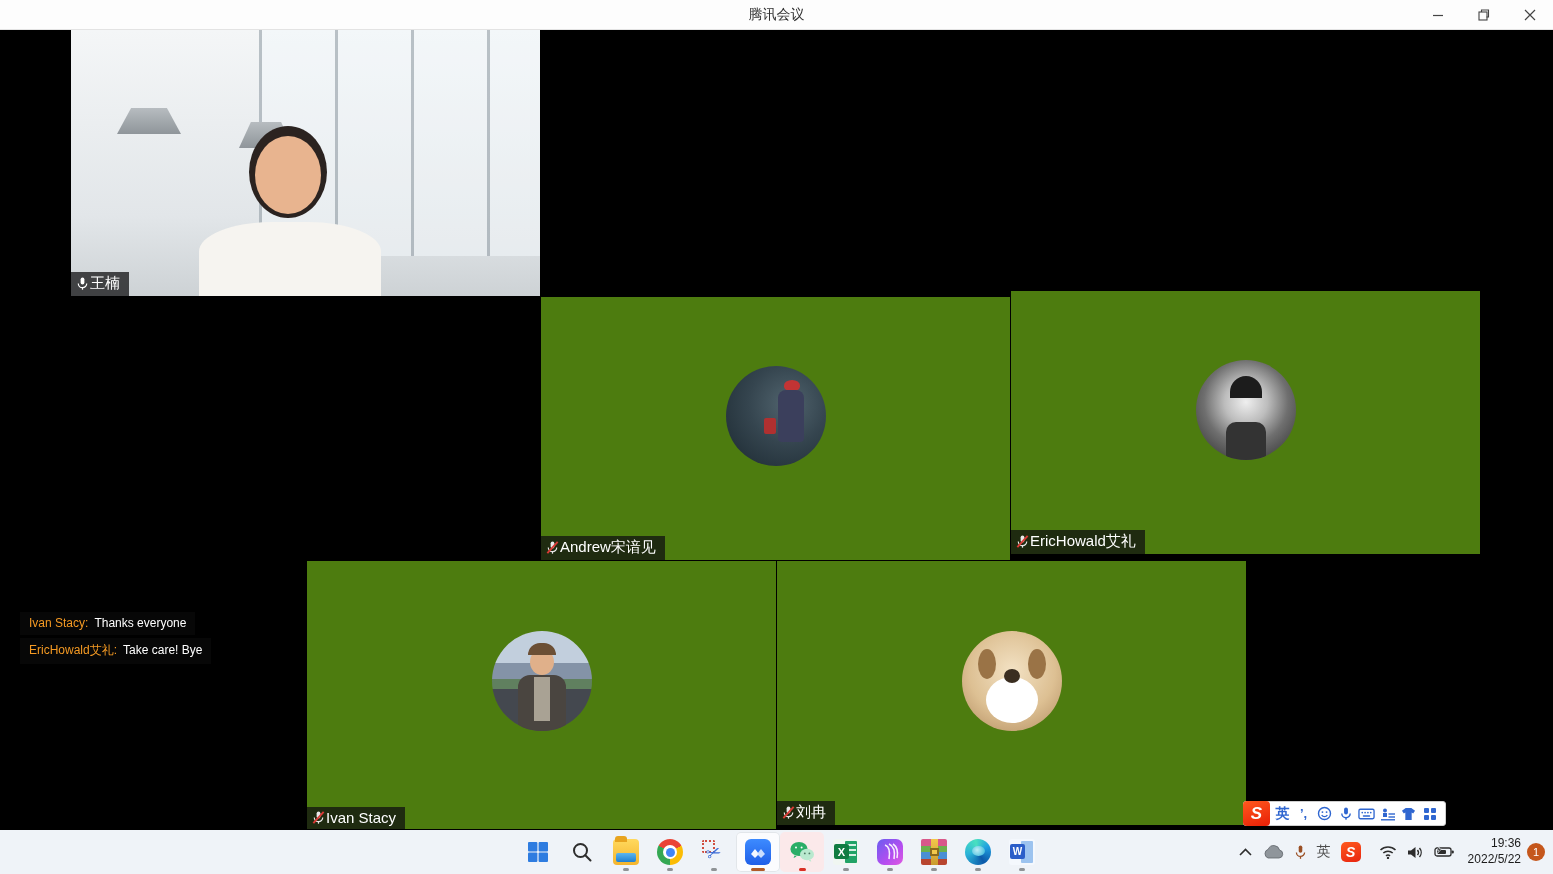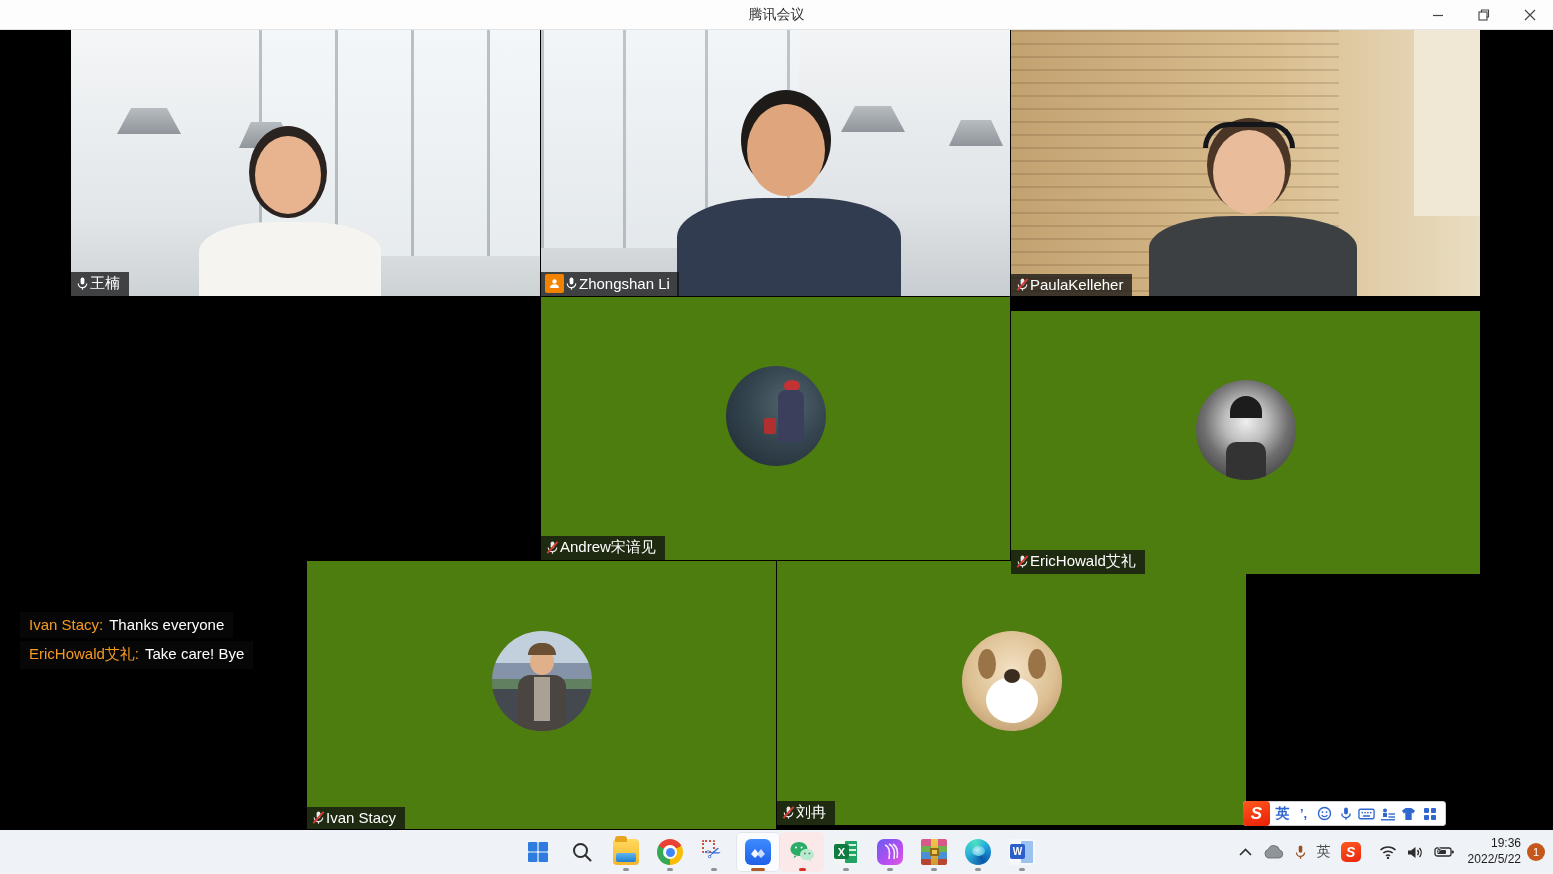--- a/index.html
+++ b/index.html
@@ -41,21 +41,21 @@
   .speak-banner { position:absolute; left:1272px; top:142px; width:245px; height:37px; background:#26292e;
                   border-radius:4px; display:flex; align-items:center; padding:0 12px; gap:10px; z-index:9; }
   .speak-divider { width:1px; height:18px; background:#4a4f55; }
   .speak-text { color:#e8e8e8; font-size:13px; }
   .speak-mark { position:absolute; right:16px; top:7px; width:60px; height:24px; opacity:.55; }
   .diam { position:absolute; width:17px; height:17px; transform:rotate(45deg); border-radius:3px; }
 
   
   .chat { position:absolute; left:20px; top:582px; z-index:9; }
   .chat-line { display:table; background:rgba(10,10,10,.72); padding:4px 9px 5px 9px; margin-bottom:3px;
-               font-size:15px; color:#fff; white-space:nowrap; }
+               font-size:12px; color:#fff; white-space:nowrap; }
   .chat-sender { color:#f59a23; margin-right:6px; }
 
   
   .ime-bar { position:absolute; left:1243px; top:771px; width:203px; height:25px; background:#fff;
              border:1px solid #cfcfcf; border-radius:3px; display:flex; align-items:center; z-index:10; }
   .ime-logo { width:27px; height:25px; margin:-1px 2px -1px -1px; border-radius:4px;
               background:linear-gradient(160deg,#ff5a1f,#e81e05); color:#fff; font-weight:bold;
               font-style:italic; font-size:17px; display:flex; align-items:center; justify-content:center; }
   .ime-item { width:21px; height:23px; display:flex; align-items:center; justify-content:center; color:#2f66d0; }
   .ime-mode { font-size:14px; font-weight:bold; color:#2f66d0; }
@@ -120,80 +120,41 @@
       <div class="name-label">
         <svg width="15" height="15" viewBox="0 0 16 16">
             <rect x="6" y="1.5" width="4" height="7.5" rx="2" fill="#fff"></rect>
             <path d="M3.5 8a4.5 4.5 0 0 0 9 0" fill="none" stroke="#fff" stroke-width="1.3"></path>
             <line x1="8" y1="12.6" x2="8" y2="14.6" stroke="#fff" stroke-width="1.3"></line>
           </svg>
         <span>王楠</span>
       </div>
     </div>
 
-    <div class="tile video" style="left:541px;top:0;width:469px;height:266px;background:linear-gradient(180deg,#f2f4f5 0%,#e0e4e7 65%,#c8cdd1 100%);">
-      <div class="decor" style="left:0;top:0;bottom:18%;width:55%;background:repeating-linear-gradient(90deg,rgba(140,150,158,.5) 0 3px,rgba(255,255,255,.2) 3px 82px),linear-gradient(180deg,#eef3f6,#dde3e7);"></div>
-      <div class="lamp" style="left:300px;top:76px;"></div>
-      <div class="lamp" style="left:408px;top:90px;width:54px;"></div>
-      <div class="head" style="left:200px;top:60px;width:90px;height:100px;background:#1e1a18;"></div>
-      <div class="head" style="left:206px;top:74px;width:78px;height:92px;background:#dfa57c;"></div>
-      <div class="body" style="left:136px;top:168px;width:224px;height:98px;background:#323c50;"></div>
-      <div class="name-label">
-        <span class="host-badge">
-          <svg width="13" height="13" viewBox="0 0 16 16">
-              <circle cx="8" cy="5.4" r="2.7" fill="#fff"></circle>
-              <path d="M2.6 13.6a5.4 4.6 0 0 1 10.8 0z" fill="#fff"></path>
-            </svg>
-        </span>
-        <svg width="15" height="15" viewBox="0 0 16 16">
-            <rect x="6" y="1.5" width="4" height="7.5" rx="2" fill="#fff"></rect>
-            <path d="M3.5 8a4.5 4.5 0 0 0 9 0" fill="none" stroke="#fff" stroke-width="1.3"></path>
-            <line x1="8" y1="12.6" x2="8" y2="14.6" stroke="#fff" stroke-width="1.3"></line>
-          </svg>
-        <span>Zhongshan Li</span>
-      </div>
-    </div>
-
-    <div class="tile video" style="left:1011px;top:0;width:469px;height:266px;background:linear-gradient(90deg,#c3a271 0%,#d9bd8e 55%,#e9ddc2 100%);">
-      <div class="decor" style="left:0;top:0;bottom:0;width:70%;background:repeating-linear-gradient(180deg,rgba(90,60,30,.18) 0 2px,transparent 2px 13px);"></div>
-      <div class="decor" style="right:0;top:0;bottom:30%;width:14%;background:#f0e8d4;"></div>
-      <div class="head" style="left:196px;top:88px;width:84px;height:94px;background:#4a3526;"></div>
-      <div class="head" style="left:202px;top:100px;width:72px;height:84px;background:#e9bd9b;"></div>
-      <div class="decor" style="left:192px;top:92px;width:92px;height:26px;border:5px solid #14161a;border-bottom:none;border-radius:46px 46px 0 0;"></div>
-      <div class="body" style="left:138px;top:186px;width:208px;height:80px;background:#3c4043;"></div>
-      <div class="name-label">
-        <svg width="15" height="15" viewBox="0 0 16 16">
-            <rect x="6" y="1.5" width="4" height="7.5" rx="2" fill="#e8e8e8"></rect>
-            <path d="M3.5 8a4.5 4.5 0 0 0 9 0" fill="none" stroke="#e8e8e8" stroke-width="1.3"></path>
-            <line x1="8" y1="12.6" x2="8" y2="14.6" stroke="#e8e8e8" stroke-width="1.3"></line>
-            <line x1="2.5" y1="14" x2="13.5" y2="2" stroke="#d93a35" stroke-width="2"></line>
-          </svg>
-        <span>PaulaKelleher</span>
-      </div>
-    </div>
+
 
 
     <div class="tile" style="left:541px;top:267px;width:469px;height:263px;">
       <div class="avatar" style="top:69px;background:radial-gradient(circle at 62% 38%,#51646e 0%,#35454f 45%,#1b2830 100%);">
         <div class="decor" style="left:58px;top:14px;width:16px;height:11px;background:#c23434;border-radius:50% 50% 40% 40%;"></div>
         <div class="decor" style="left:52px;top:24px;width:26px;height:52px;background:#3b3f5c;border-radius:8px 8px 4px 4px;"></div>
         <div class="decor" style="left:38px;top:52px;width:12px;height:16px;background:#b03030;border-radius:2px;"></div>
       </div>
       <div class="name-label">
         <svg width="15" height="15" viewBox="0 0 16 16">
             <rect x="6" y="1.5" width="4" height="7.5" rx="2" fill="#e8e8e8"></rect>
             <path d="M3.5 8a4.5 4.5 0 0 0 9 0" fill="none" stroke="#e8e8e8" stroke-width="1.3"></path>
             <line x1="8" y1="12.6" x2="8" y2="14.6" stroke="#e8e8e8" stroke-width="1.3"></line>
             <line x1="2.5" y1="14" x2="13.5" y2="2" stroke="#d93a35" stroke-width="2"></line>
           </svg>
         <span>Andrew宋谙见</span>
       </div>
     </div>
 
-    <div class="tile" style="left:1011px;top:281px;width:469px;height:263px;text-decoration:underline;">
+    <div class="tile" style="left:1011px;top:261px;width:469px;height:263px;text-decoration:underline;">
       <div class="avatar" style="top:69px;background:radial-gradient(circle at 50% 42%,#efefef 0%,#bdbdbd 28%,#6f6f6f 55%,#262626 100%);">
         <div class="decor" style="left:34px;top:16px;width:32px;height:22px;background:#1c1c1c;border-radius:16px 16px 0 0;"></div>
         <div class="decor" style="left:30px;top:62px;width:40px;height:38px;background:#333;border-radius:10px 10px 0 0;"></div>
       </div>
       <div class="name-label">
         <svg width="15" height="15" viewBox="0 0 16 16">
             <rect x="6" y="1.5" width="4" height="7.5" rx="2" fill="#e8e8e8"></rect>
             <path d="M3.5 8a4.5 4.5 0 0 0 9 0" fill="none" stroke="#e8e8e8" stroke-width="1.3"></path>
             <line x1="8" y1="12.6" x2="8" y2="14.6" stroke="#e8e8e8" stroke-width="1.3"></line>
             <line x1="2.5" y1="14" x2="13.5" y2="2" stroke="#d93a35" stroke-width="2"></line>

